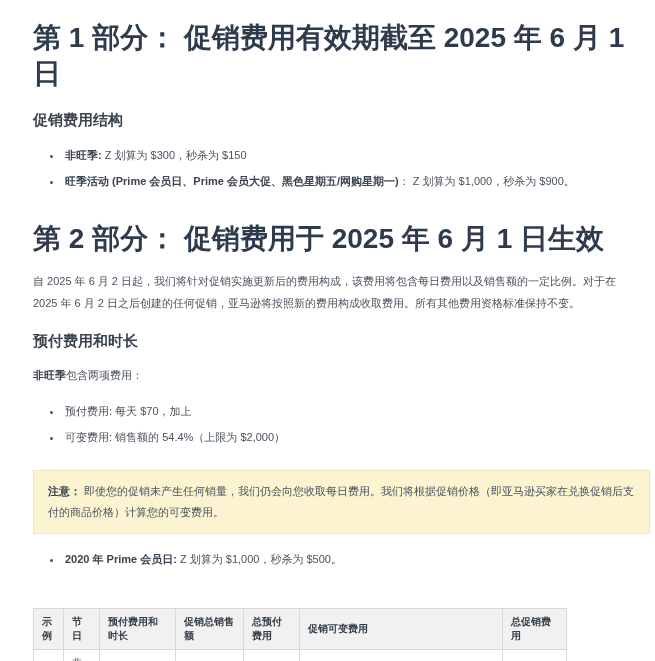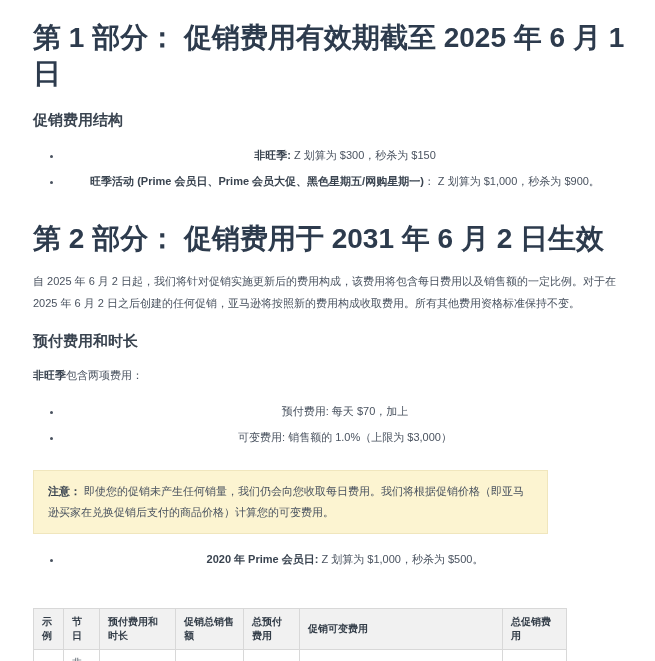--- a/index.html
+++ b/index.html
@@ -39,25 +39,24 @@
   .bullet-list {
     margin: 12px 0 0 0;
     padding: 0 0 0 30px;
     list-style: disc;
     font-size: 11px;
     width: 592px;
   }
   .bullet-list li {
     line-height: 26px;
     padding-left: 2px;
-    text-align: center;
   }
   .note {
     margin-top: 20px;
-    width: 515px;
+    width: 617px;
     background: #fcf4d1;
     border: 1px solid #f0e6bd;
     padding: 10px 14px;
     font-size: 11px;
     line-height: 21px;
   }
   .note b { color: #3a4450; }
   table.fee-table {
     margin-top: 36px;
     border-collapse: collapse;
@@ -87,31 +86,31 @@
 
   <h1>第 1 部分： 促销费用有效期截至 2025 年 6 月 1 日</h1>
 
   <p class="bold-label">促销费用结构</p>
 
   <ul class="bullet-list">
     <li><b>非旺季:</b><span> Z 划算为 $300，秒杀为 $150</span></li>
     <li><b>旺季活动 (Prime 会员日、Prime 会员大促、黑色星期五/网购星期一)</b><span>： Z 划算为 $1,000，秒杀为 $900。</span></li>
   </ul>
 
-  <h1 class="h-second">第 2 部分： 促销费用于 2031 年 6 月 2 日生效</h1>
+  <h1 class="h-second">第 2 部分： 促销费用于 2025 年 6 月 1 日生效</h1>
 
   <p class="body-p">自 2025 年 6 月 2 日起，我们将针对促销实施更新后的费用构成，该费用将包含每日费用以及销售额的一定比例。对于在 2025 年 6 月 2 日之后创建的任何促销，亚马逊将按照新的费用构成收取费用。所有其他费用资格标准保持不变。</p>
 
   <p class="bold-label">预付费用和时长</p>
 
   <p class="body-p"><b>非旺季</b><span>包含两项费用：</span></p>
 
   <ul class="bullet-list">
     <li><span>预付费用: 每天 $70，加上</span></li>
-    <li><span>可变费用: 销售额的 1.0%（上限为 $3,000）</span></li>
+    <li><span>可变费用: 销售额的 54.4%（上限为 $2,000）</span></li>
   </ul>
 
   <div class="note">
     <b>注意：</b><span> 即使您的促销未产生任何销量，我们仍会向您收取每日费用。我们将根据促销价格（即亚马逊买家在兑换促销后支付的商品价格）计算您的可变费用。</span>
   </div>
 
 
   <ul class="bullet-list">
     <li><b>2020 年 Prime 会员日:</b><span> Z 划算为 $1,000，秒杀为 $500。</span></li>
   </ul>

